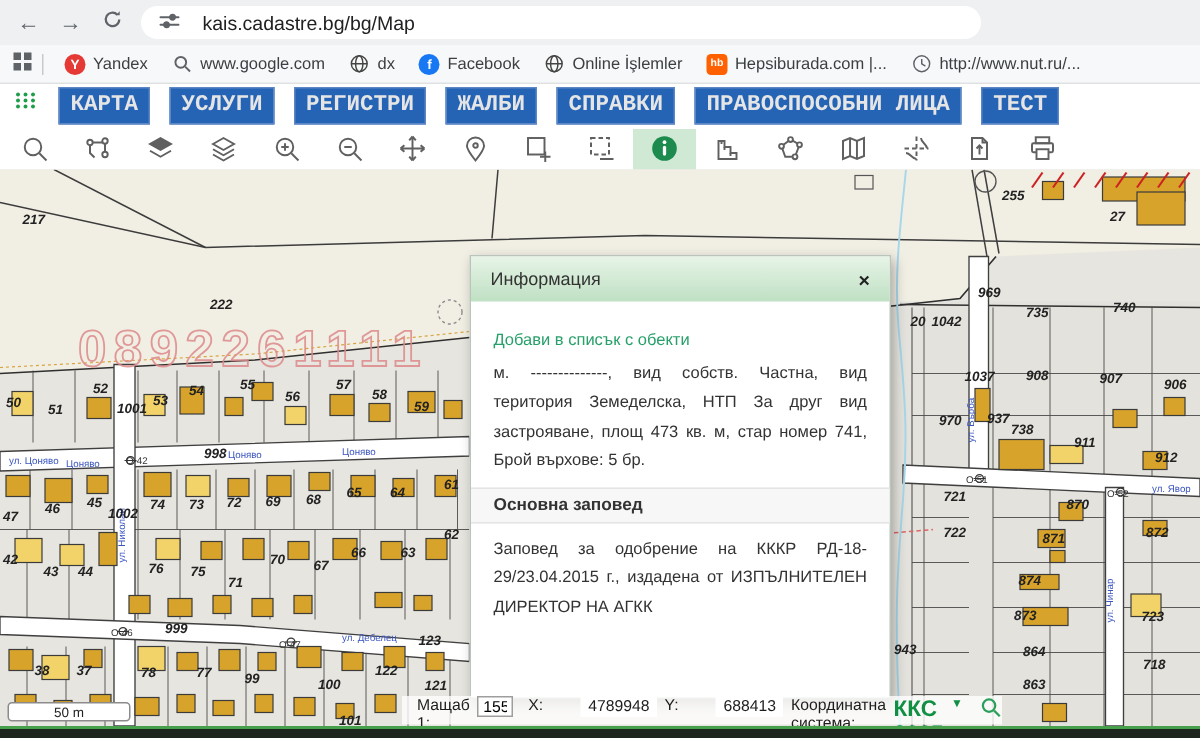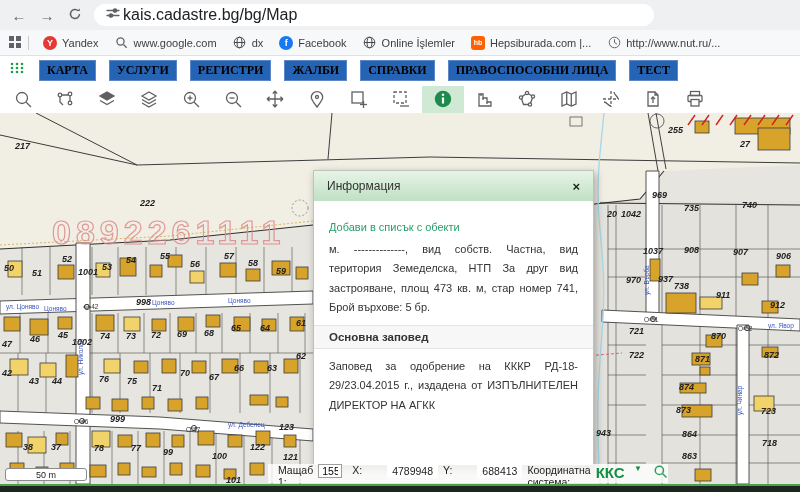--- a/index.html
+++ b/index.html
@@ -1,30 +1,30 @@
 <!DOCTYPE html>
 <html><head>
 <meta charset="utf-8">
 <style>
   * { box-sizing:border-box; margin:0; padding:0; }
   body { width:800px; height:492px; overflow:hidden; background:#fff;
          font-family:"Liberation Sans","DejaVu Sans",sans-serif; }
   
   .addr-row { height:30px; background:#eef0f2; display:flex; align-items:center; gap:10px; padding:0 10px; }
   .nav-glyph { color:#5f6368; font-size:15px; width:18px; text-align:center; }
-  .url-pill { background:#fff; border-radius:13px; height:22px; width:560px; display:flex; align-items:center; gap:3px; padding:0 12px; font-size:16px; color:#202124; }
+  .url-pill { background:#fff; border-radius:13px; height:22px; width:560px; display:flex; align-items:center; gap:15px; padding:0 12px; font-size:13px; color:#202124; }
   .bm-row { height:26px; background:#f7f8f9; border-bottom:1px solid #dfe1e3; display:flex; align-items:center; padding:0 8px; font-size:11px; color:#3c4043; white-space:nowrap; overflow:hidden; }
   .bm-sep { width:1px; height:14px; background:#c7c9cb; margin:0 6px; }
   .bm-item { display:flex; align-items:center; gap:5px; padding:0 8px; height:20px; border-radius:4px; }
   .bm-item .fav { width:14px; height:14px; display:flex; align-items:center; justify-content:center; flex:0 0 auto; }
   .fav-badge { width:14px; height:14px; border-radius:50%; color:#fff; font-size:9px; font-weight:bold; display:flex; align-items:center; justify-content:center; }
   .fav-sq { border-radius:3px; }
   
   .site-nav { height:29px; background:#fff; display:flex; align-items:center; gap:13px; padding:0 10px; }
-  .nav-btn { background:#2563b4; border:1px solid #5c86c6; color:#000000; font-weight:bold; font-size:12px; padding:3px 7px; line-height:1.1; cursor:pointer; font-family:Liberation Serif, serif; }
+  .nav-btn { background:#2563b4; border:1px solid #5c86c6; color:#e5e5e5; font-weight:bold; font-size:15px; padding:3px 7px; line-height:1.1; cursor:pointer; font-family:Liberation Mono, monospace; }
   
   .tool-row { height:28px; background:#fff; display:flex; align-items:center; padding:0 2px; }
   .tool-btn { width:42px; height:27px; display:flex; align-items:center; justify-content:center; }
   .tool-btn.active { background:#cfe9d4; }
   .tool-btn svg { stroke:#606060; fill:none; stroke-width:1.3; }
   
   .map-wrap { position:relative; width:800px; height:371px; background:#e7e5df; overflow:hidden; }
   svg text.pl { font-style:italic; font-weight:bold; font-size:9px; fill:#222; font-family:"Liberation Sans",sans-serif; }
   svg text.slb { font-size:6.5px; fill:#3a55c0; font-family:"Liberation Sans",sans-serif; }
   svg text.sld { font-size:6.5px; fill:#333; font-family:"Liberation Sans",sans-serif; }

